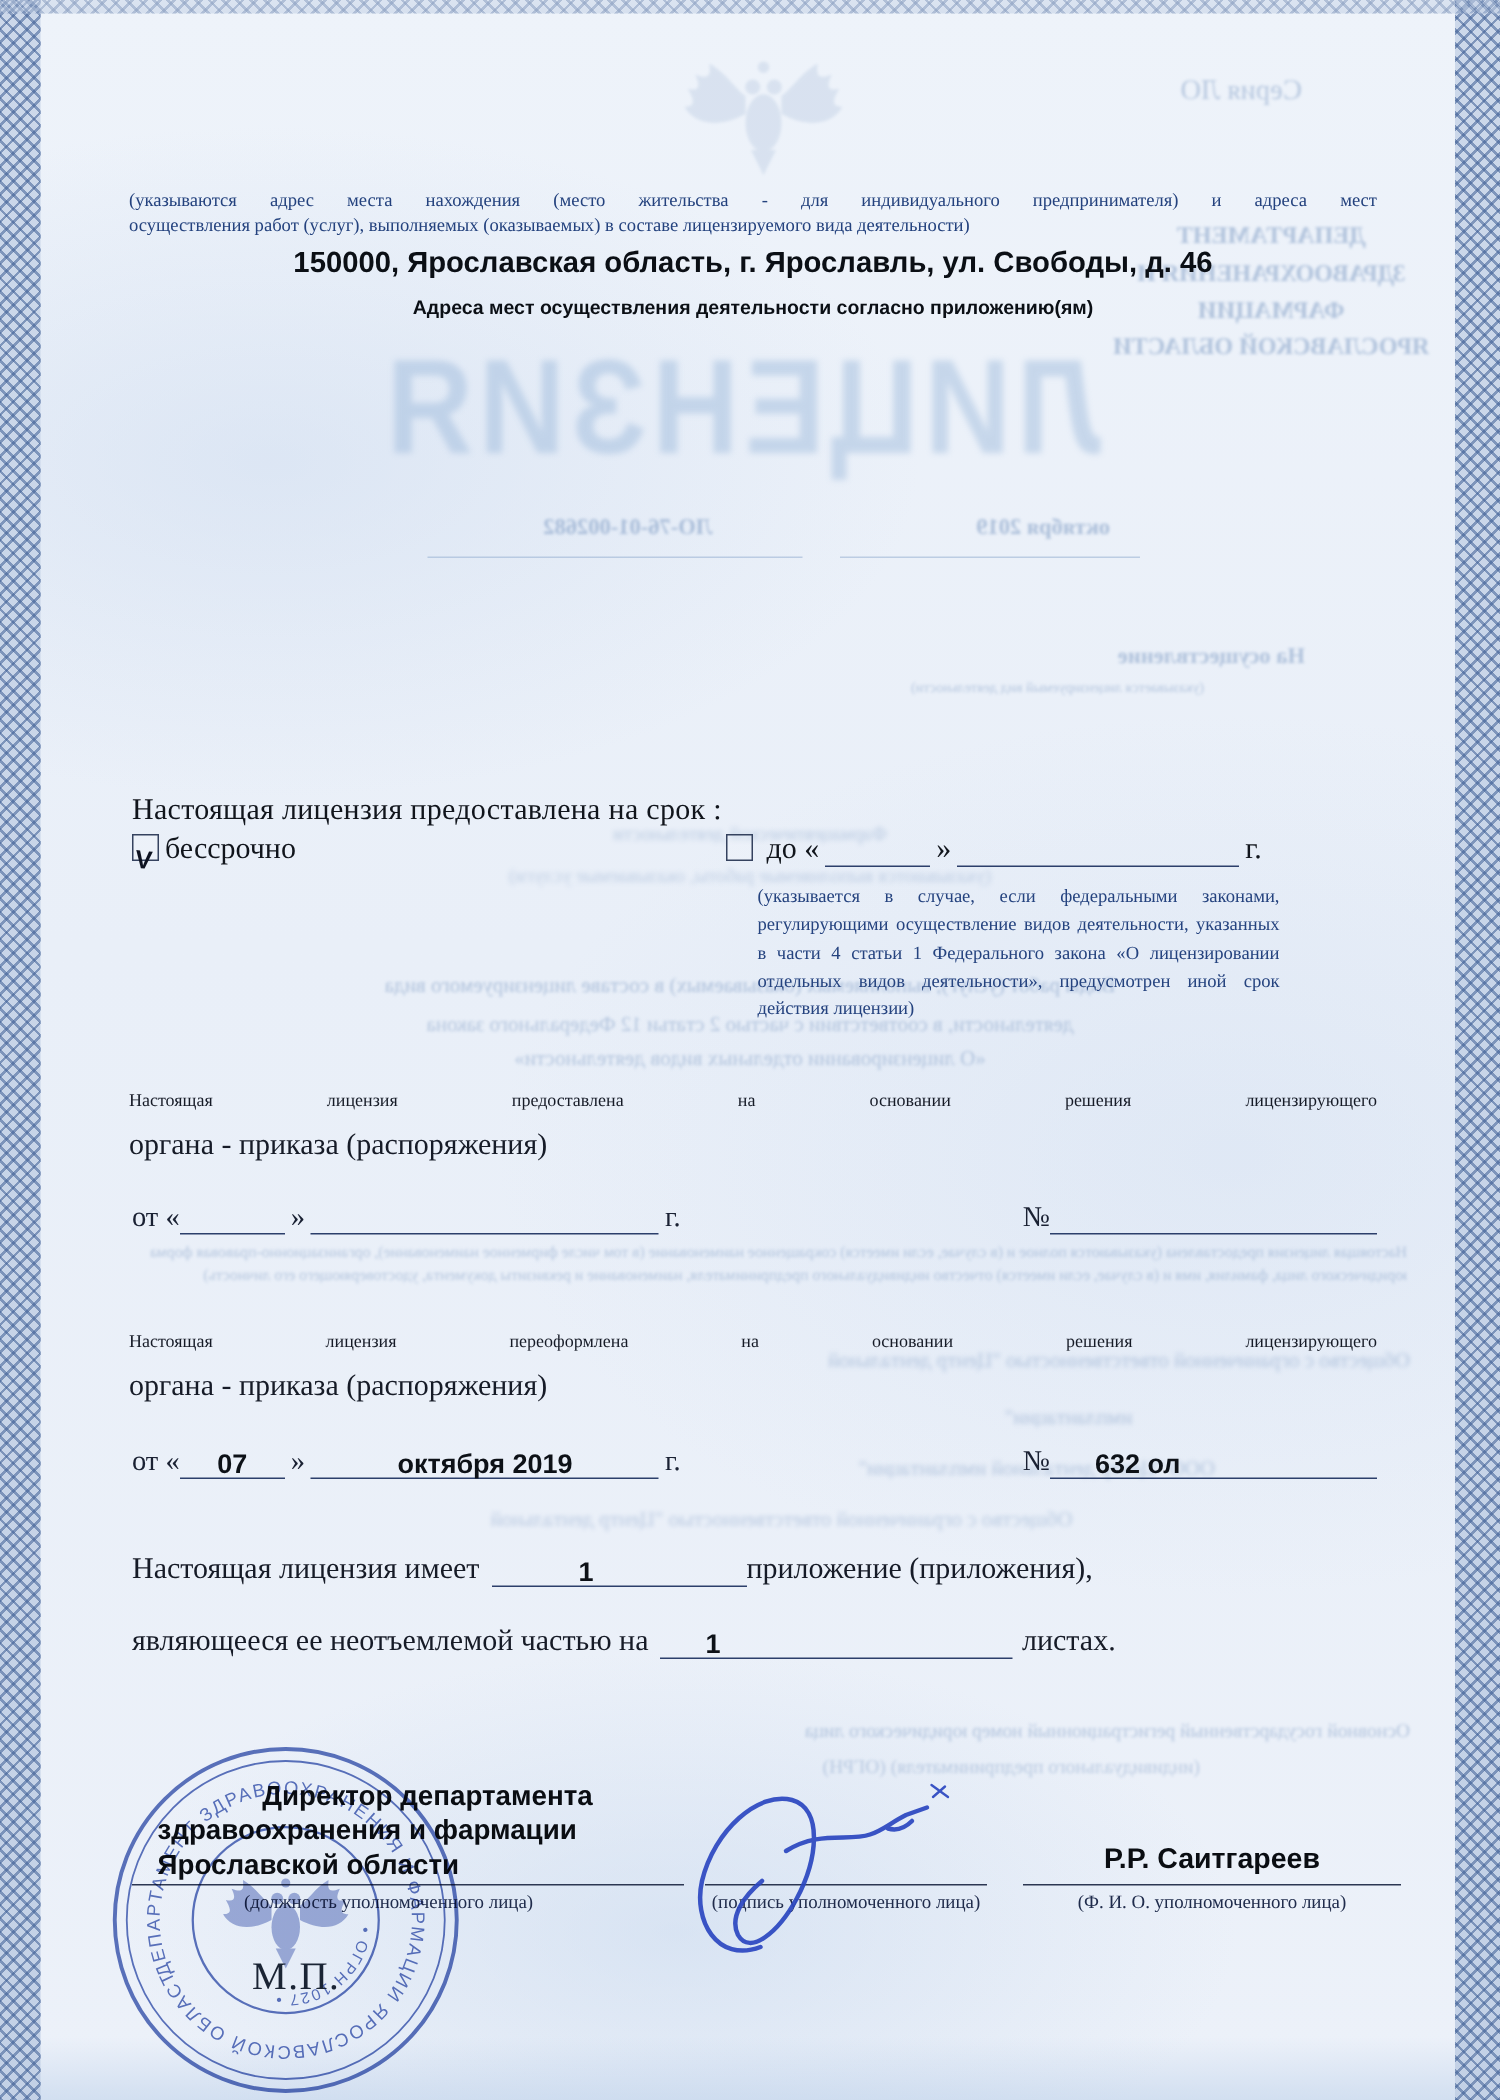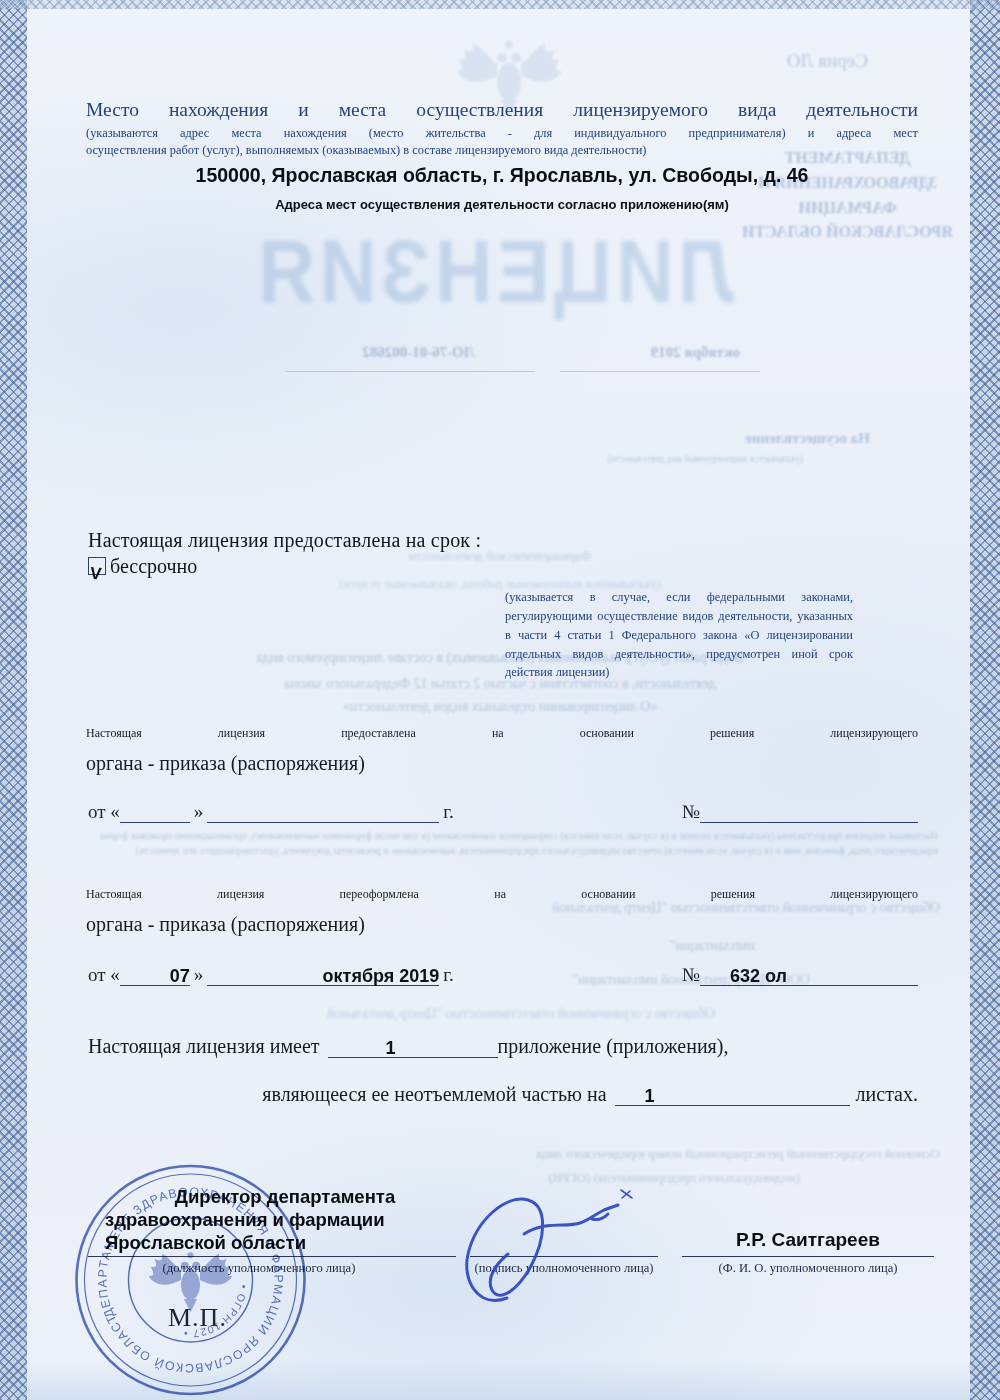--- a/index.html
+++ b/index.html
@@ -39,39 +39,39 @@
   .cbx{display:inline-block;width:16px;height:16px;border:1.7px solid #35425f;
     vertical-align:-2px;background:rgba(255,255,255,.15);}
   #check-v{position:absolute;left:2px;top:9px;font-family:"Liberation Sans",sans-serif;
     font-weight:bold;font-size:17px;color:#0d1220;transform:rotate(6deg);}
   #lbl-bessrochno{margin-left:4px;}
   #until-part{position:absolute;left:396px;top:0;white-space:nowrap;}
   .blank{display:inline-block;border-bottom:1.6px solid #2c3f6b;height:22px;vertical-align:bottom;}
   .b70{width:70px;} .b188{width:188px;} .b232{width:232px;} .b218{width:218px;}
   .b170{width:170px;} .b235{width:235px;}
   .val{display:block;font-family:"Liberation Sans",sans-serif;font-weight:bold;
-    font-size:18px;color:#0d1117;transform:translateY(3px);text-align:right;}
+    font-size:18px;color:#0d1117;transform:translateY(3px);text-align:center;}
   .val-left58{text-align:left;padding-left:58px;}
   .val-left30{text-align:left;padding-left:30px;}
   #fineprint{left:505px;top:588px;width:348px;font-size:12.4px;line-height:1.52;
     color:#25437f;text-align:justify;}
   
   .para1{left:86px;width:832px;font-size:12px;color:#161b27;
     text-align:justify;text-align-last:justify;word-spacing:4px;}
   .para2{left:86px;width:832px;font-size:20px;color:#161b27;}
   #g1-l1{top:726px;} #g1-l2{top:752px;}
   #g2-l1{top:887px;} #g2-l2{top:913px;}
   .daterow{left:88px;width:830px;height:28px;font-size:19px;color:#1a2133;
     display:flex;align-items:flex-end;white-space:nowrap;}
   #row-empty{top:795px;} #row-filled{top:958px;}
   .sp{padding:0 4px;} .numgap{margin-left:auto;}
   
   .annexrow{left:88px;width:830px;height:28px;font-size:20px;color:#161b27;
     display:flex;align-items:flex-end;white-space:nowrap;}
-  #annex1{top:1030px;} #annex2{top:1078px;justify-content:flex-end;}
+  #annex1{top:1030px;} #annex2{top:1078px;}
   
   .posline{left:105px;width:360px;font-family:"Liberation Sans",sans-serif;
     font-weight:bold;font-size:18.5px;color:#0a0d12;z-index:2;}
   #pos1{top:1186px;text-align:center;} #pos2{top:1209px;} #pos3{top:1232px;}
   .hline{height:0;border-bottom:1.6px solid #2c3752;z-index:2;}
   #line-left{left:88px;top:1256px;width:368px;}
   #line-mid{left:470px;top:1256px;width:188px;}
   #line-right{left:682px;top:1256px;width:252px;}
   .cap{font-size:12.6px;color:#202c4c;text-align:center;z-index:2;}
   #cap-left{left:75px;top:1261px;width:368px;}
@@ -157,29 +157,32 @@
   <div class="ghost" id="gh-w2">деятельности, в соответствии с частью 2 статьи 12 Федерального закона</div>
   <div class="ghost" id="gh-w3">«О лицензировании отдельных видов деятельности»</div>
   <div class="ghost" id="gh-para">Настоящая лицензия предоставлена (указываются полное и (в случае, если имеется) сокращенное наименование (в том числе фирменное наименование), организационно-правовая форма юридического лица, фамилия, имя и (в случае, если имеется) отчество индивидуального предпринимателя, наименование и реквизиты документа, удостоверяющего его личность)</div>
   <div class="ghost" id="gh-org1">Общество с ограниченной ответственностью "Центр дентальной</div>
   <div class="ghost" id="gh-org2">имплантации"</div>
   <div class="ghost" id="gh-org3">ООО "Центр дентальной имплантации"</div>
   <div class="ghost" id="gh-org4">Общество с ограниченной ответственностью "Центр дентальной</div>
   <div class="ghost" id="gh-ogrn1">Основной государственный регистрационный номер юридического лица</div>
   <div class="ghost" id="gh-ogrn2">(индивидуального предпринимателя) (ОГРН)</div>
 
-  <div class="abs z2" id="t-title">Место нахождения и места осуществления лицензируемого вида деятельности</div>
   <div class="abs z2" id="t-sub1">(указываются адрес места нахождения (место жительства - для индивидуального предпринимателя) и адреса мест</div>
   <div class="abs z2" id="t-sub2">осуществления работ (услуг), выполняемых (оказываемых) в составе лицензируемого вида деятельности)</div>
   <div class="abs z2 sans" id="t-addr">150000, Ярославская область, г. Ярославль, ул. Свободы, д. 46</div>
   <div class="abs z2 sans" id="t-note">Адреса мест осуществления деятельности согласно приложению(ям)</div>
 
   <div class="abs z2" id="term-label">Настоящая лицензия предоставлена на срок :</div>
   <div class="abs z2" id="term-row">
     <span class="cbx"></span><span id="check-v">V</span><span id="lbl-bessrochno">бессрочно</span>
+    <span id="until-part">
+      <span class="cbx"></span>
+      <span class="sp">до «</span><span class="blank b70"></span><span class="sp">»</span><span class="blank b188"></span><span class="sp">г.</span>
+    </span>
   </div>
   <div class="abs z2" id="fineprint">(указывается в случае, если федеральными законами, регулирующими осуществление видов деятельности, указанных в части 4 статьи 1 Федерального закона «О лицензировании отдельных видов деятельности», предусмотрен иной срок действия лицензии)</div>
 
   <div class="abs z2 para1" id="g1-l1">Настоящая лицензия предоставлена на основании решения лицензирующего</div>
   <div class="abs z2 para2" id="g1-l2">органа - приказа (распоряжения)</div>
   <div class="abs z2 daterow" id="row-empty">
     <span>от «</span>
     <span class="blank b70"></span>
     <span class="sp">»</span>
     <span class="blank b232"></span>

